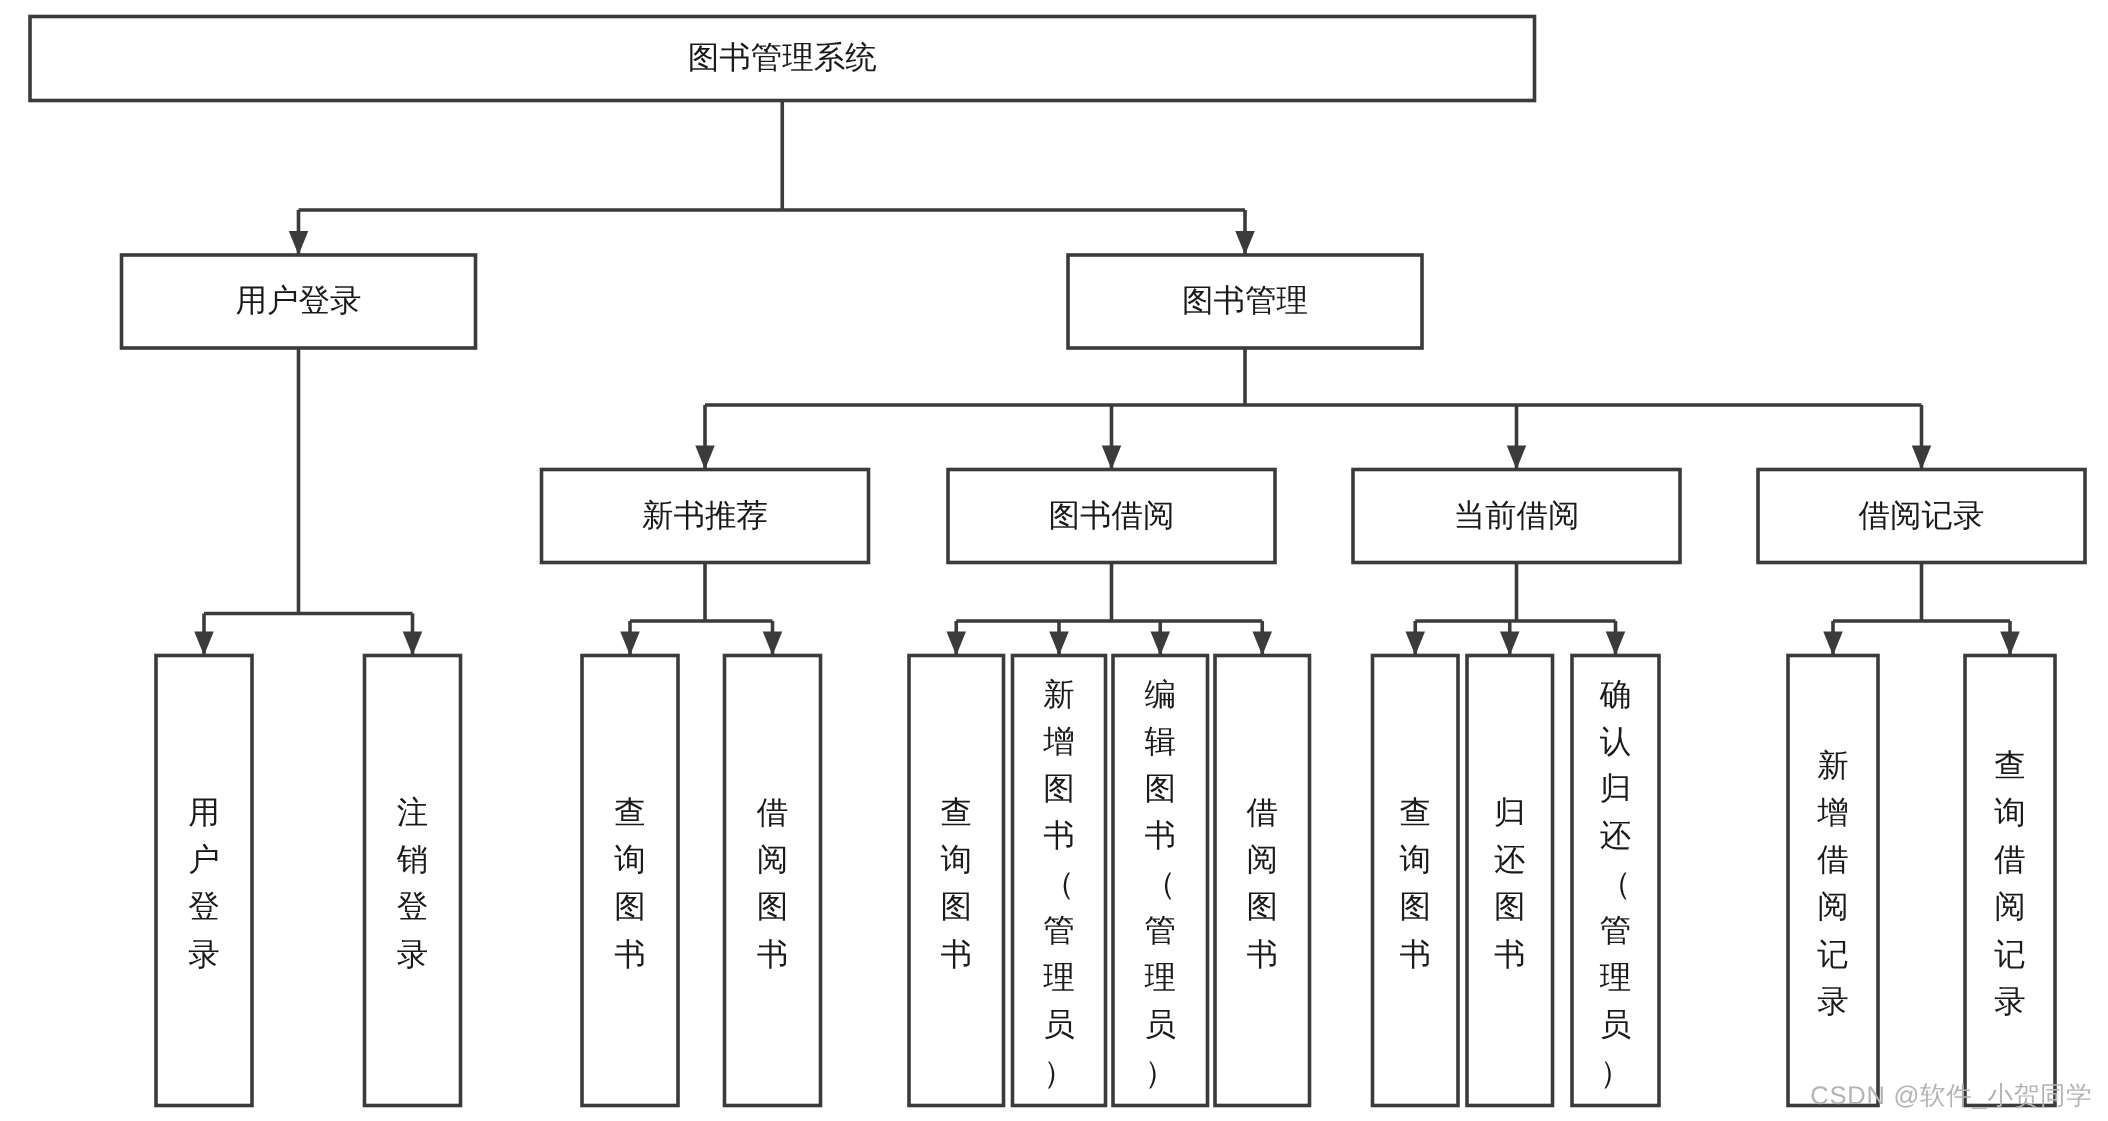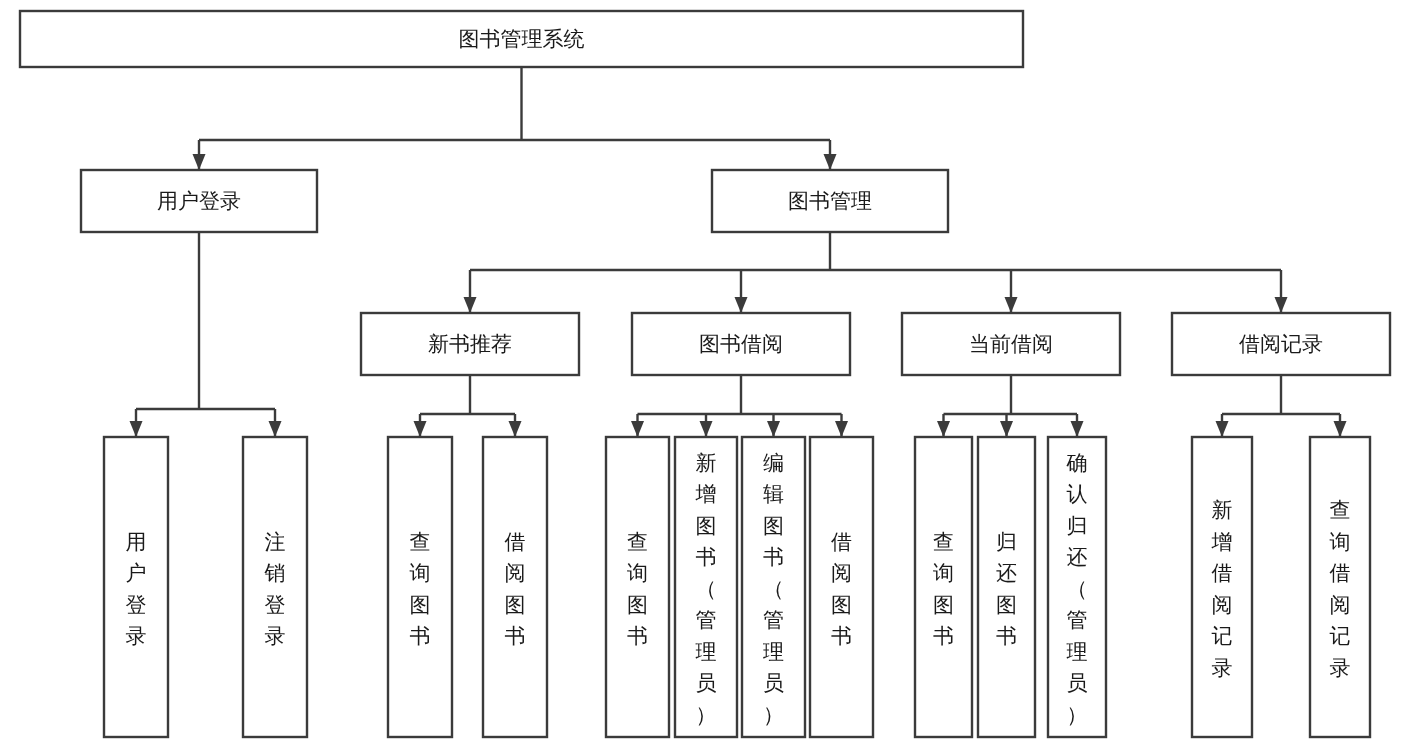--- a/index.html
+++ b/index.html
@@ -205,14 +205,15 @@
           <rect x="1192" y="437" width="60" height="300" class="node-box"></rect>
           <text x="1222" y="517.07" class="node-label-v"><tspan x="1222" dy="0">新</tspan><tspan x="1222" dy="31.5">增</tspan><tspan x="1222" dy="31.5">借</tspan><tspan x="1222" dy="31.5">阅</tspan><tspan x="1222" dy="31.5">记</tspan><tspan x="1222" dy="31.5">录</tspan></text>
         </g>
         <g>
           <rect x="1310" y="437" width="60" height="300" class="node-box"></rect>
           <text x="1340" y="517.07" class="node-label-v"><tspan x="1340" dy="0">查</tspan><tspan x="1340" dy="31.5">询</tspan><tspan x="1340" dy="31.5">借</tspan><tspan x="1340" dy="31.5">阅</tspan><tspan x="1340" dy="31.5">记</tspan><tspan x="1340" dy="31.5">录</tspan></text>
         </g>
       </g>
   </svg>
 
+  <div class="watermark">CSDN @软件_小贺同学</div>
 
 </div>
 
 </body></html>

